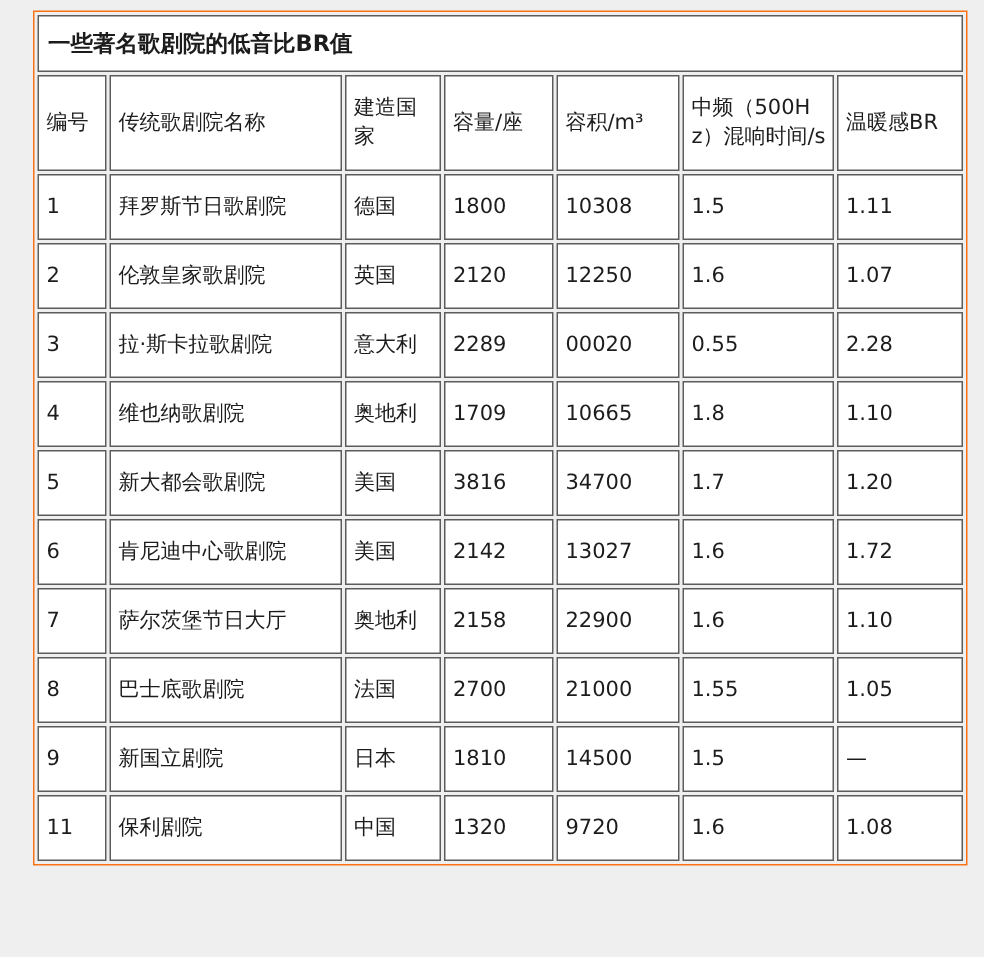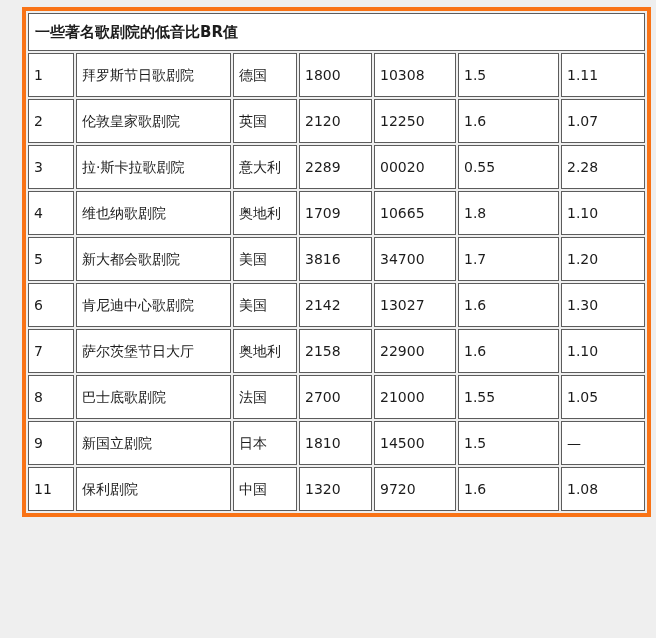--- a/index.html
+++ b/index.html
@@ -18,21 +18,21 @@
     overflow: hidden;
   }
   table.data-table {
     position: absolute;
     left: 22px;
     top: 7px;
     width: 623px;
     table-layout: fixed;
     border-collapse: separate;
     border-spacing: 2px;
-    border: 4px solid #f97316;
+    border: 1px solid #f97316;
     background: #efefef;
   }
   col.c0 { width: 46px; }
   col.c1 { width: 155px; }
   col.c2 { width: 64px; }
   col.c3 { width: 73px; }
   col.c4 { width: 82px; }
   col.c5 { width: 101px; }
   col.c6 { width: 84px; }
   td {
@@ -67,20 +67,29 @@
         <col class="c2">
         <col class="c3">
       <col class="c4">
         <col class="c5">
         <col class="c6">
     </colgroup>
     <tbody id="table-body">
       <tr class="title-row">
         <td colspan="7">一些著名歌剧院的低音比BR值</td>
       </tr>
+      <tr class="header-row" id="header-row">
+          <td>编号</td>
+          <td>传统歌剧院名称</td>
+          <td>建造国家</td>
+          <td>容量/座</td>
+          <td>容积/m³</td>
+          <td>中频（500Hz）混响时间/s</td>
+          <td>温暖感BR</td>
+        </tr>
       <tr class="data-row">
           <td>1</td>
           <td>拜罗斯节日歌剧院</td>
           <td>德国</td>
           <td>1800</td>
           <td>10308</td>
           <td>1.5</td>
           <td>1.11</td>
         </tr>
         <tr class="data-row">
@@ -119,21 +128,21 @@
           <td>1.7</td>
           <td>1.20</td>
         </tr>
         <tr class="data-row">
           <td>6</td>
           <td>肯尼迪中心歌剧院</td>
           <td>美国</td>
           <td>2142</td>
           <td>13027</td>
           <td>1.6</td>
-          <td>1.30</td>
+          <td>1.72</td>
         </tr>
         <tr class="data-row">
           <td>7</td>
           <td>萨尔茨堡节日大厅</td>
           <td>奥地利</td>
           <td>2158</td>
           <td>22900</td>
           <td>1.6</td>
           <td>1.10</td>
         </tr>

